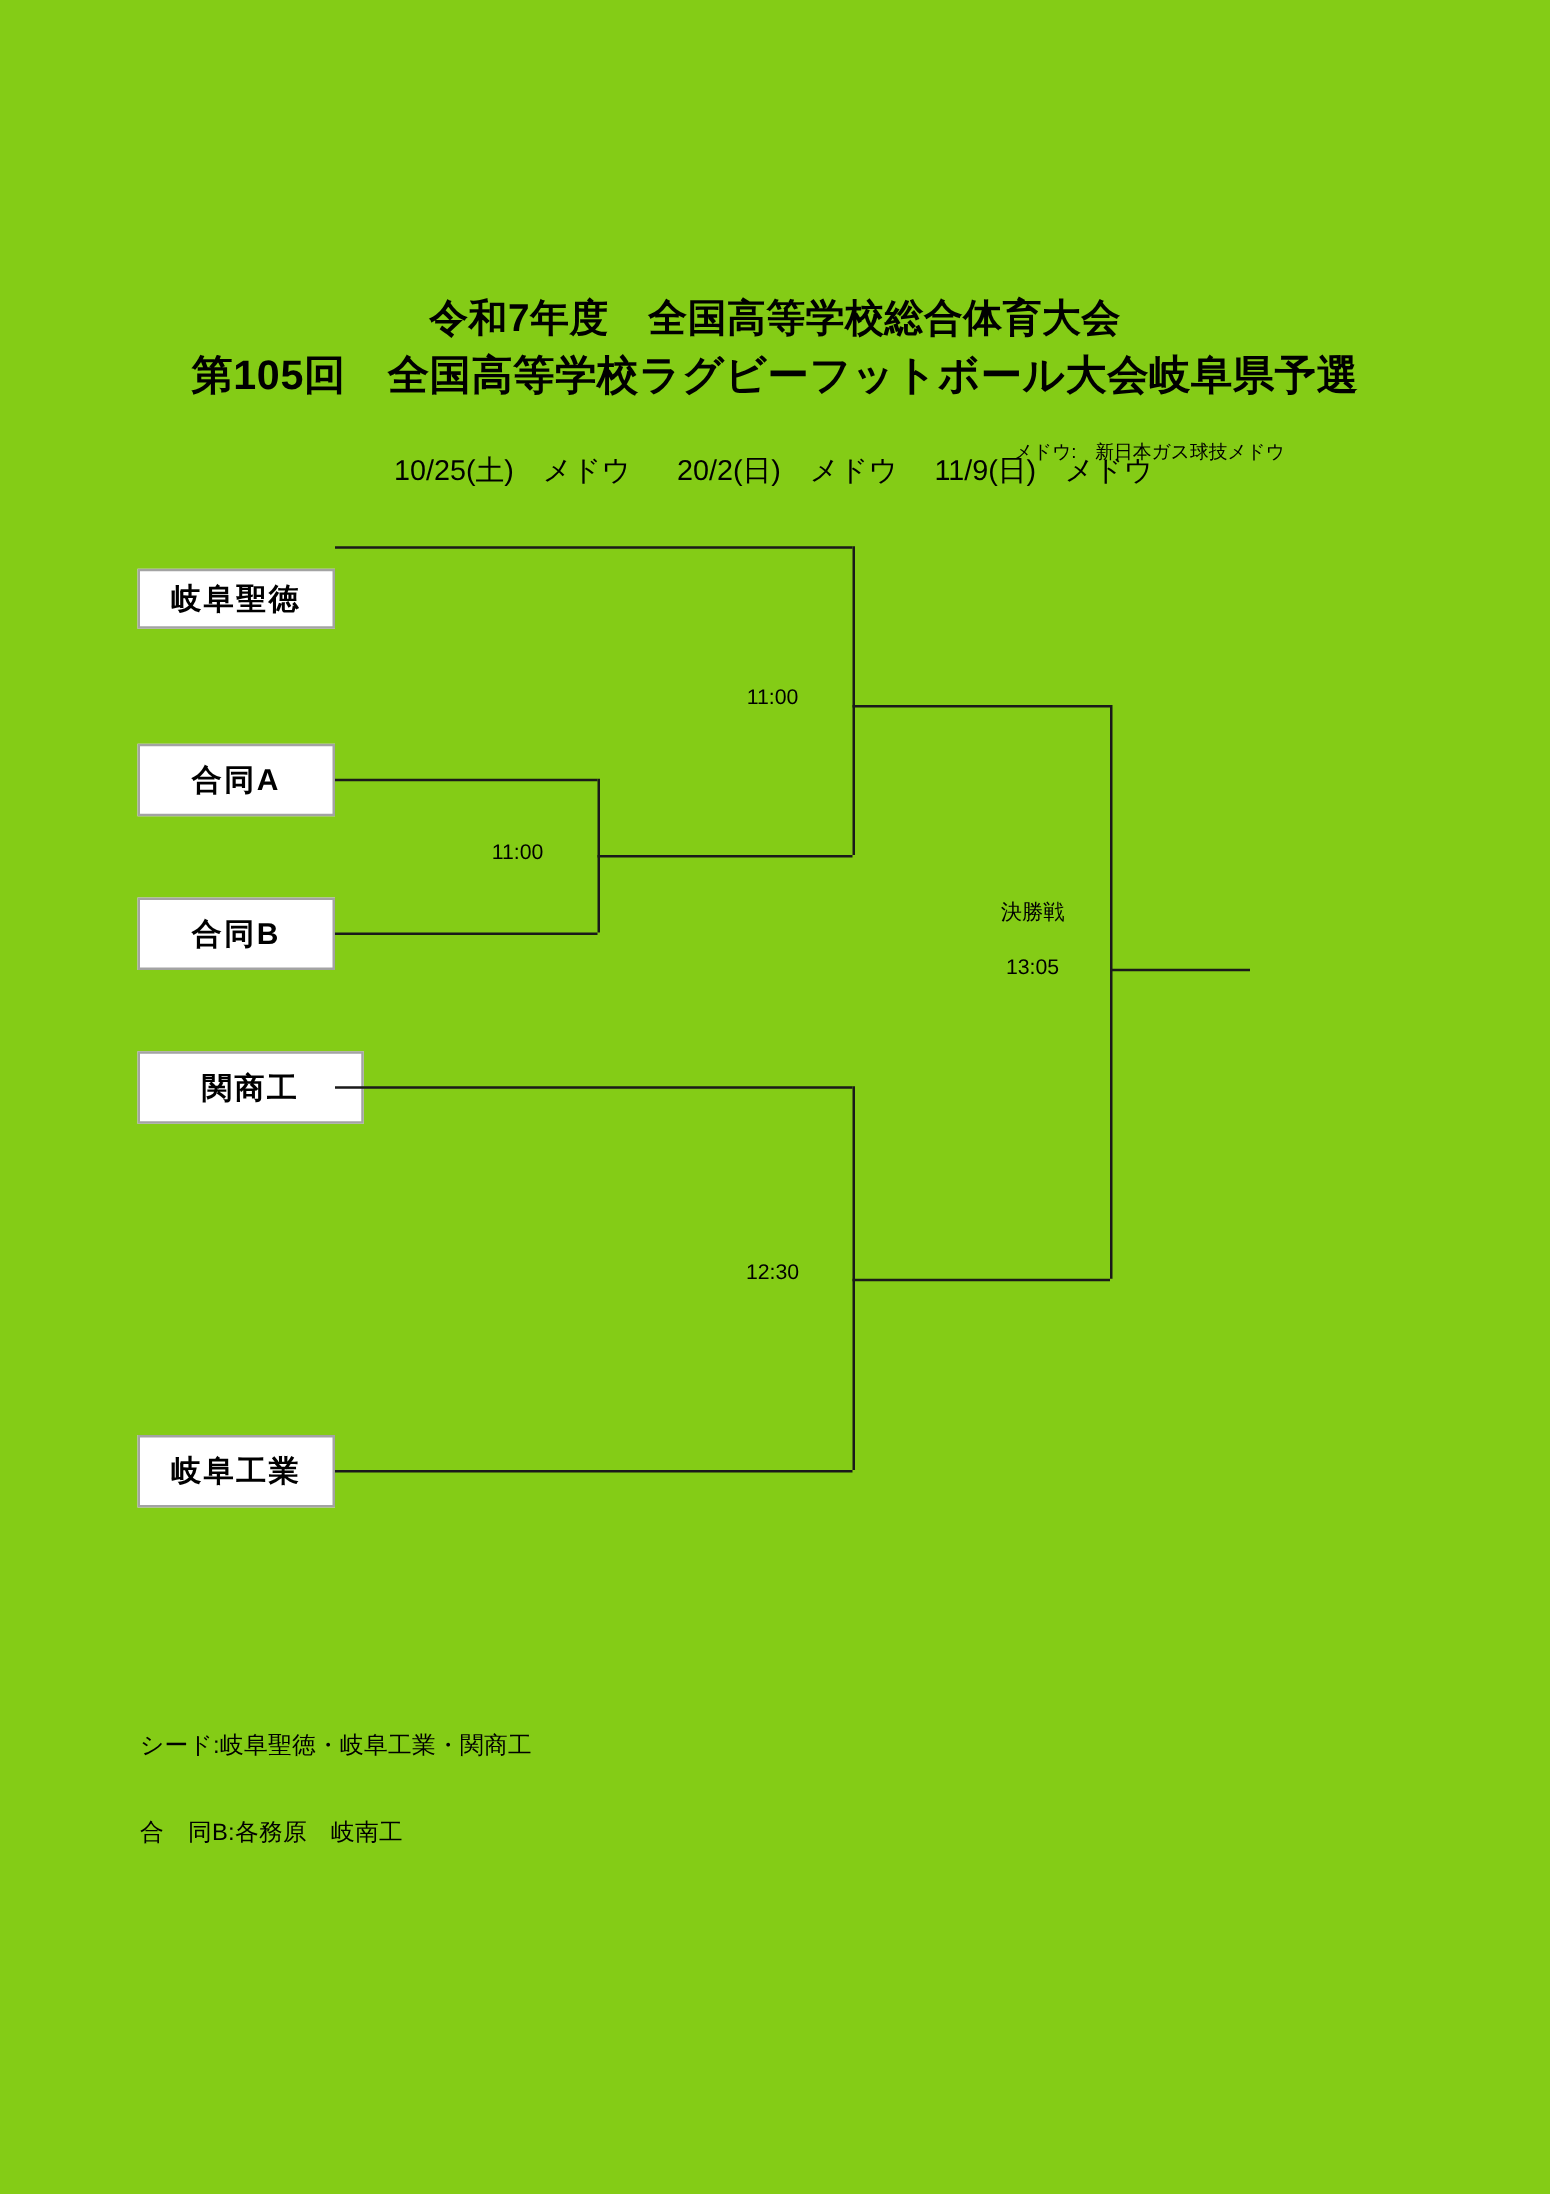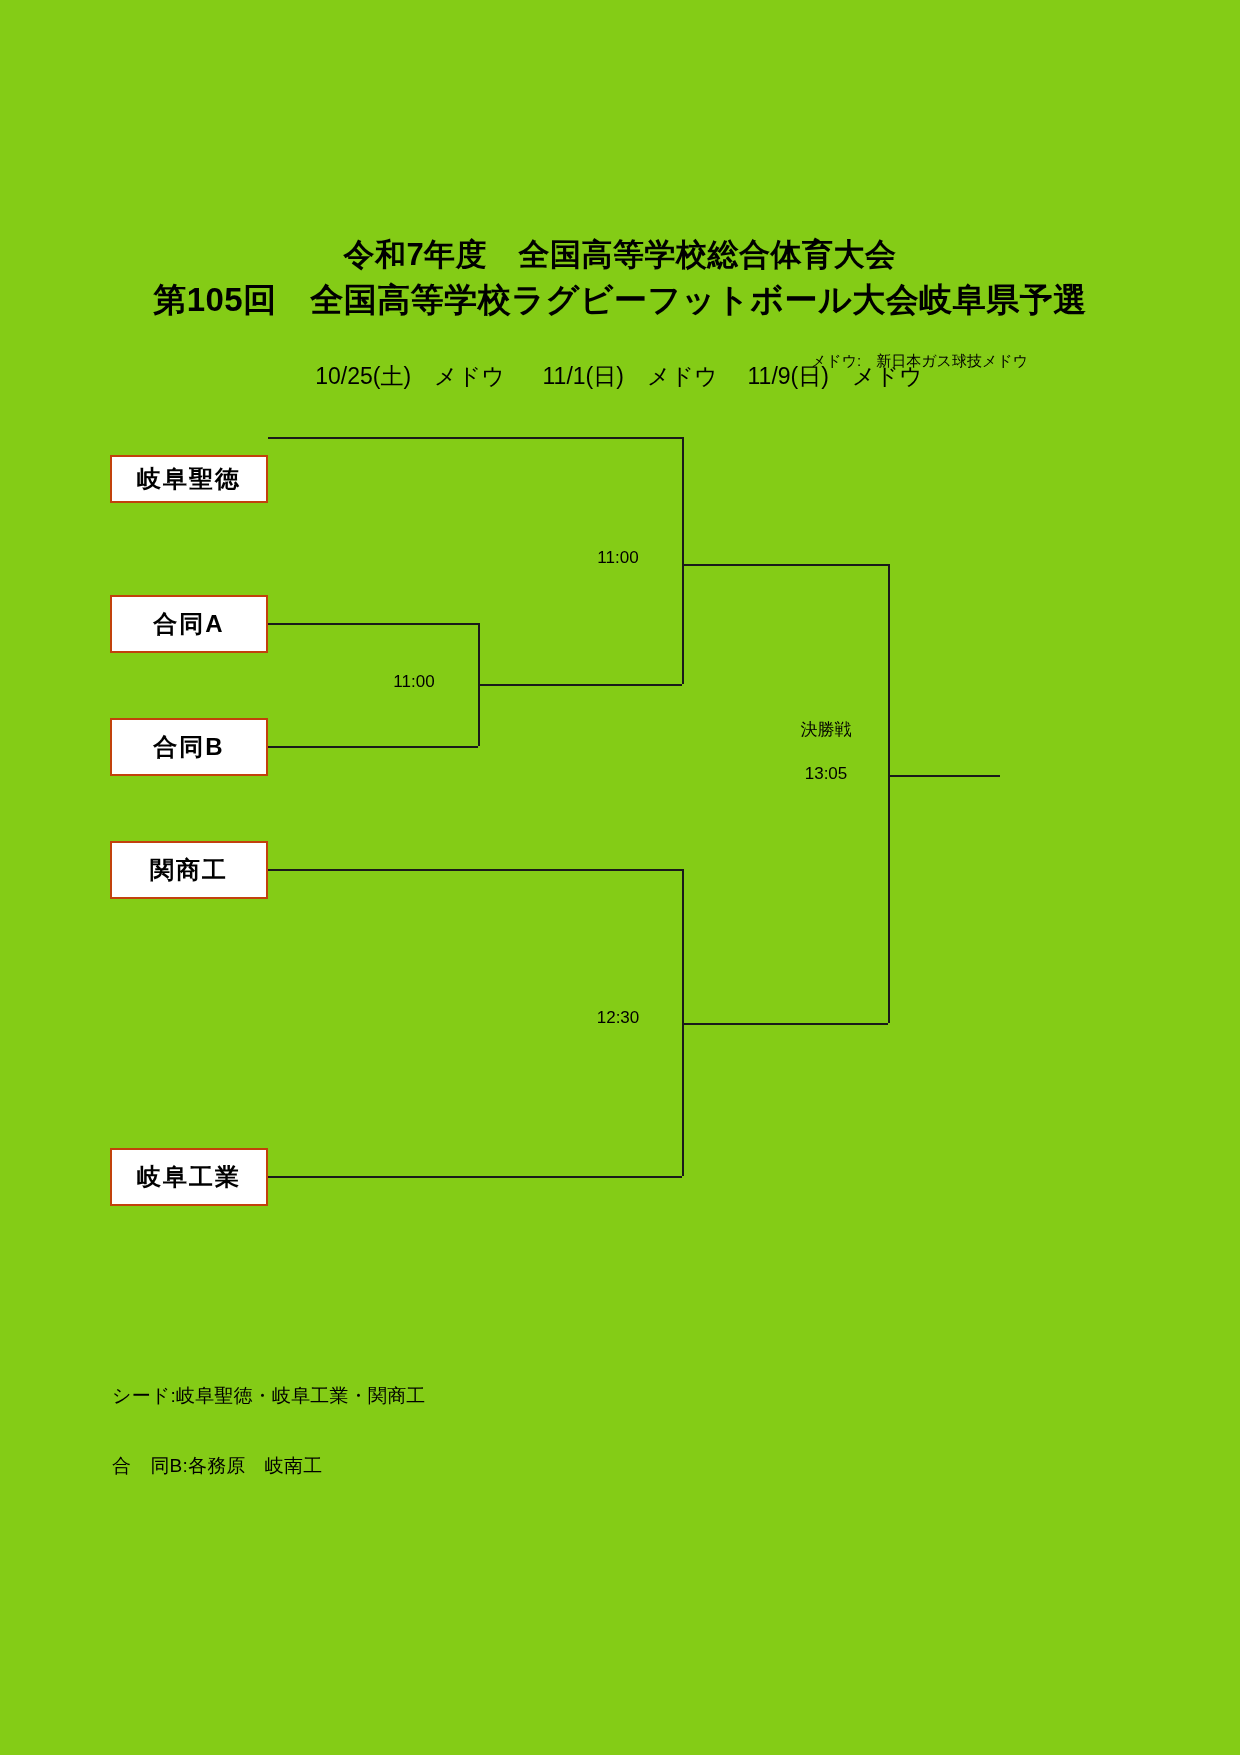--- a/index.html
+++ b/index.html
@@ -52,21 +52,21 @@
     text-align: center;
   }
   #round-header-0 { left: 300px; width: 220px; }
   #round-header-1 { left: 520px; width: 220px; }
   #round-header-2 { left: 725px; width: 220px; }
 
   
   .team-box {
     position: absolute;
     box-sizing: border-box;
-    border: 2px solid #c2410c;
+    border: 2px solid #a3a3a3;
     background: #ffffff;
     display: flex;
     align-items: center;
     justify-content: center;
     font-weight: bold;
     font-size: 24px;
     letter-spacing: 2px;
     white-space: nowrap;
   }
 
@@ -112,30 +112,30 @@
 <body>
 
 <div id="page">
 
   <div class="title-line" id="title-1">令和7年度　全国高等学校総合体育大会</div>
   <div class="title-line" id="title-2">第105回　全国高等学校ラグビーフットボール大会岐阜県予選</div>
 
   <div class="venue-note">メドウ:　新日本ガス球技メドウ</div>
 
   <div class="round-header" id="round-header-0">10/25(土)　メドウ</div>
-  <div class="round-header" id="round-header-1">11/1(日)　メドウ</div>
+  <div class="round-header" id="round-header-1">20/2(日)　メドウ</div>
   <div class="round-header" id="round-header-2">11/9(日)　メドウ</div>
 
   <div class="team-box" id="team-box-0" style="left:110px; top:455px; width:158px; height:48px;">岐阜聖徳</div>
 
   <div class="team-box" id="team-box-2" style="left:110px; top:718px; width:158px; height:58px;">合同B</div>
 
   <div class="team-box" id="team-box-1" style="left:110px; top:595px; width:158px; height:58px;">合同A</div>
 
-  <div class="team-box" id="team-box-3" style="left:110px; top:841px; width:158px; height:58px;">関商工</div>
+  <div class="team-box" id="team-box-3" style="left:110px; top:841px; width:181px; height:58px;">関商工</div>
 
   <div class="team-box" id="team-box-4" style="left:110px; top:1148px; width:158px; height:58px;">岐阜工業</div>
 
   <div class="ln-h" style="left:268px; top:623px; width:210px;"></div>
   <div class="ln-h" style="left:268px; top:746px; width:210px;"></div>
   <div class="ln-v" style="left:478px; top:623px; height:123px;"></div>
 
   <div class="ln-h" style="left:478px; top:684px; width:204px;"></div>
 
   <div class="ln-h" style="left:268px; top:437px; width:414px;"></div>

